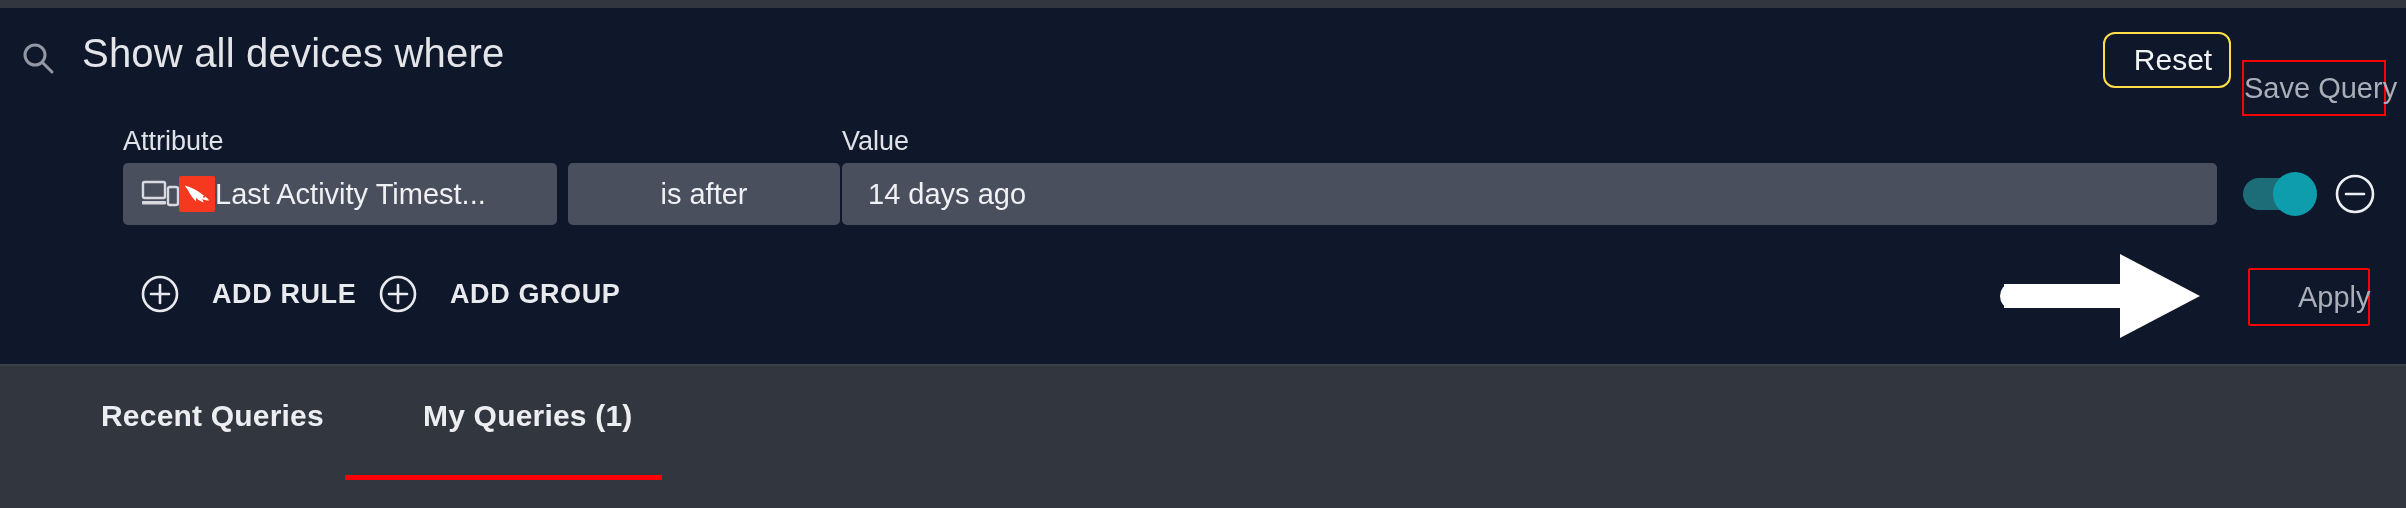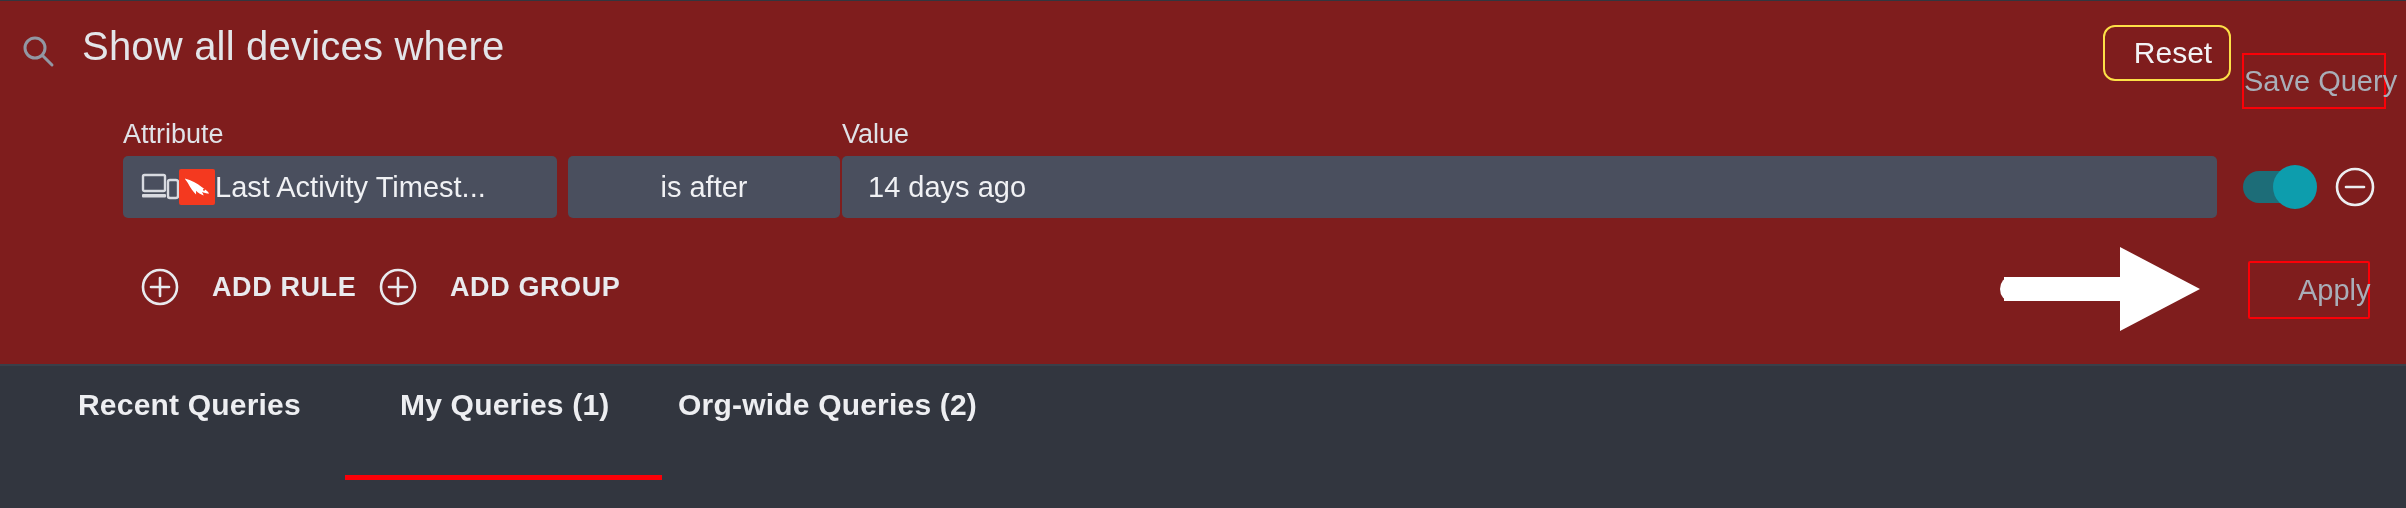--- a/index.html
+++ b/index.html
@@ -5,21 +5,21 @@
   * { box-sizing: border-box; margin: 0; padding: 0; }
   html, body {
     width: 2406px; height: 508px;
     background: #32363f;
     font-family: "Liberation Sans", sans-serif;
     overflow: hidden;
   }
   .screen { position: relative; width: 2406px; height: 508px; background: #32363f; }
 
   
-  .builder { position: absolute; left: 0; top: 1px; width: 2406px; height: 365px; background: #7f1d1d; }
+  .builder { position: absolute; left: 0; top: 8px; width: 2406px; height: 365px; background: #0f172a; }
 
   .header-row {
     position: absolute; left: 0; top: 0; width: 2406px; height: 100px;
     display: flex; align-items: center;
   }
   .search-icon { position: absolute; left: 20px; top: 33px; width: 36px; height: 36px; }
   .header-title {
     position: absolute; left: 82px; top: 23px;
     font-size: 40px; color: #e3e5e9; font-weight: 400; letter-spacing: .2px;
     white-space: nowrap;
@@ -106,23 +106,23 @@
     position: absolute; left: 2000px; top: 238px;
     width: 226px; height: 100px; pointer-events: none;
   }
 
   
   .divider { position: absolute; left: 0; top: 364px; width: 2406px; height: 2px; background: #3a3f49; }
 
   
   .tabs { position: absolute; left: 0; top: 366px; width: 2406px; height: 142px; background: #32363f; }
   .tab {
-    position: absolute; top: 22px; height: 74px;
+    position: absolute; top: 33px; height: 74px;
     font-size: 30px; font-weight: 700; color: #edeef1;
-    cursor: pointer; white-space: nowrap; letter-spacing: .2px;
+    cursor: pointer; white-space: nowrap; letter-spacing: .2px; margin-left: 23px;
   }
   .tab-recent  { left: 78px; }
   .tab-my      { left: 400px; }
   .tab-org     { left: 678px; }
   .tab-underline {
     position: absolute; left: 345px; top: 475px;
     width: 317px; height: 5px; background: #fb0007;
   }
 </style>
 </head>
@@ -220,17 +220,16 @@
     </span>
 
     <button class="btn-apply">Apply</button>
   </div>
 
   <div class="divider"></div>
 
   <div class="tabs">
     <div class="tab tab-recent">Recent Queries</div>
     <div class="tab tab-my">My Queries (1)</div>
-    <div class="tab tab-org">Org-wide Queries (2)</div>
   </div>
   <div class="tab-underline"></div>
 
 </div>
 
 </body></html>

